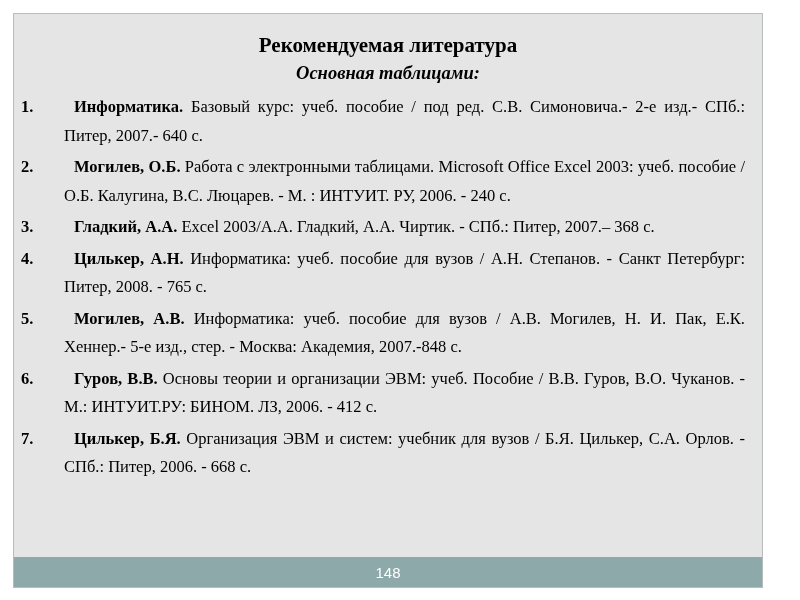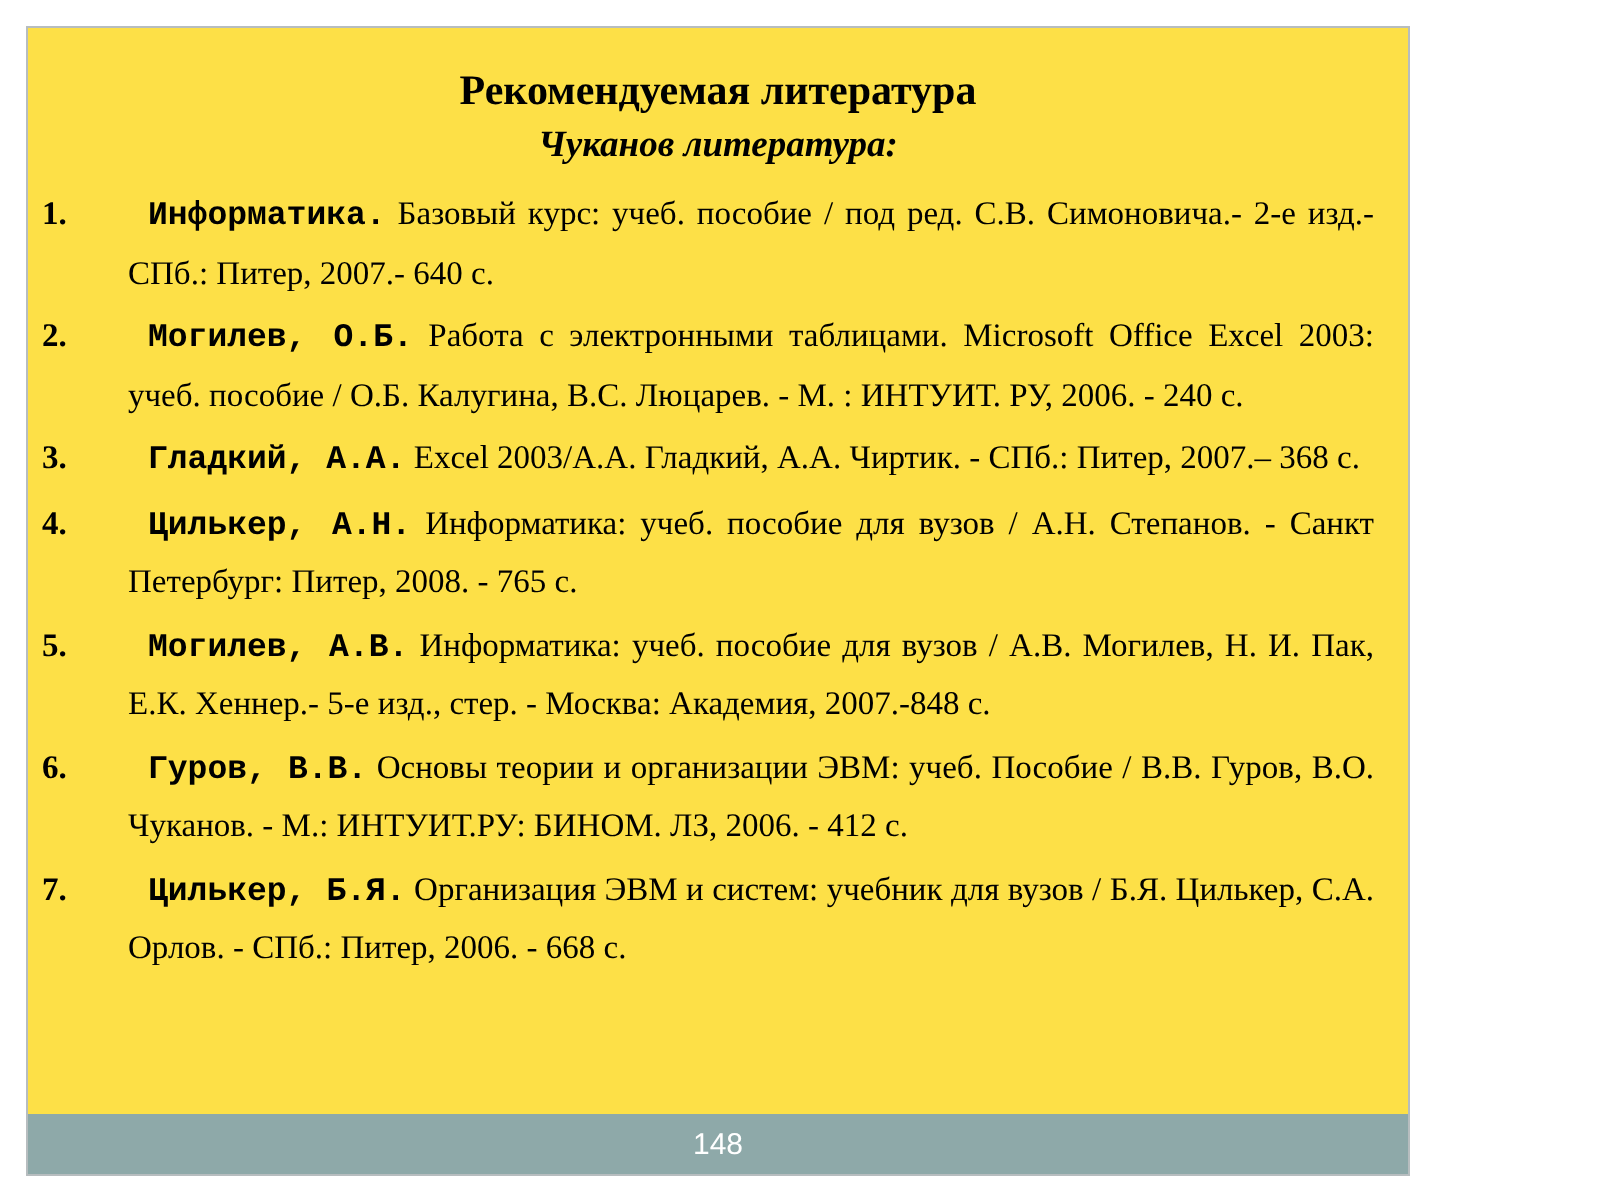--- a/index.html
+++ b/index.html
@@ -12,25 +12,25 @@
     background: #ffffff;
     position: relative;
     font-family: "Liberation Serif", "DejaVu Serif", serif;
     color: #000000;
     overflow: hidden;
   }
   .slide {
     position: absolute;
     left: 13px;
     top: 13px;
-    width: 692px;
+    width: 750px;
     height: 575px;
     box-sizing: border-box;
     border: 1px solid #b7bdbf;
-    background: #fde047;
+    background: #e5e5e5;
     overflow: hidden;
   }
   .slide-title {
     text-align: center;
     font-weight: bold;
     font-size: 21px;
     line-height: 28px;
     margin-top: 17px;
   }
   .slide-subtitle {
@@ -57,21 +57,20 @@
   }
   .ref-num {
     position: absolute;
     left: 7px;
     top: 0;
     font-weight: bold;
     text-indent: 0;
   }
   .ref-author {
     font-weight: bold;
-    font-family: Liberation Mono, monospace;
   }
   .footer-bar {
     position: absolute;
     left: 0;
     right: 0;
     bottom: 0;
     height: 30px;
     background: #8ea9a9;
     display: flex;
     align-items: center;
@@ -82,21 +81,21 @@
     font-size: 15px;
     font-family: "Liberation Sans", sans-serif;
   }
 </style>
 </head>
 <body>
 
 <div class="slide">
 
   <div class="slide-title">Рекомендуемая литература</div>
-  <div class="slide-subtitle">Чуканов литература:</div>
+  <div class="slide-subtitle">Основная таблицами:</div>
 
   <ol class="ref-list">
     <li class="ref-item">
       <span class="ref-num">1.</span>
       <span class="ref-author">Информатика.</span>
       <span class="ref-text">Базовый курс: учеб. пособие / под ред. С.В. Симоновича.- 2-е изд.- СПб.: Питер, 2007.- 640 с.</span>
     </li>
     <li class="ref-item">
       <span class="ref-num">2.</span>
       <span class="ref-author">Могилев, О.Б.</span>

